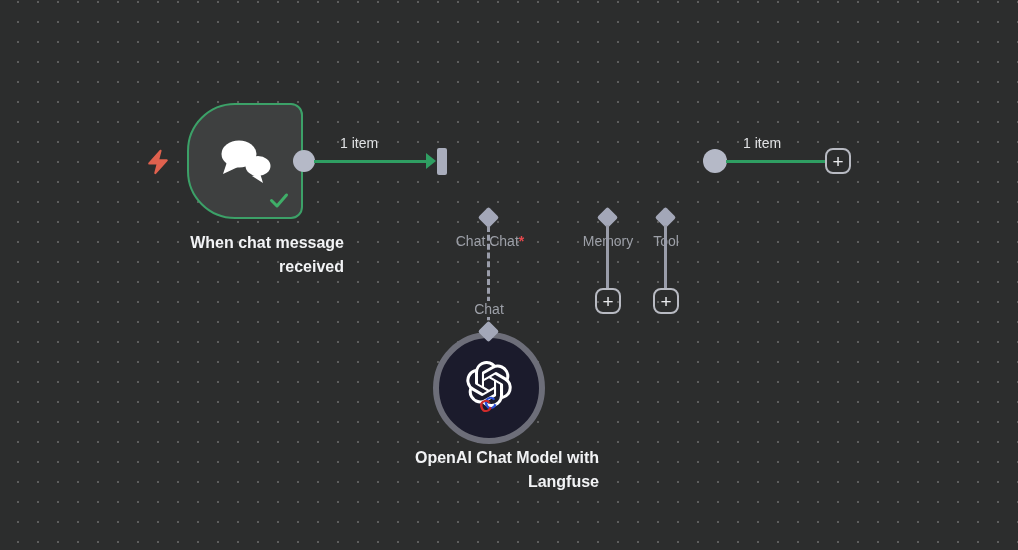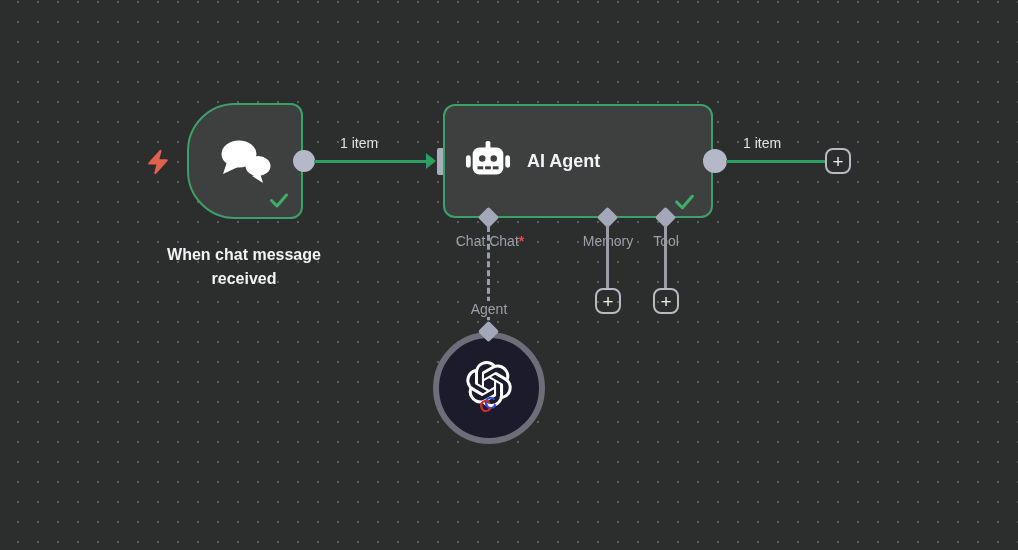--- a/index.html
+++ b/index.html
@@ -50,26 +50,25 @@
 
   .agent-title {
     color: #f2f3f5;
     font-size: 18px;
     font-weight: 600;
     margin-left: 16px;
   }
 
   .node-label {
     position: absolute;
-    text-align: center;
+    text-align: right;
     color: #f2f3f5;
     font-size: 16px;
     font-weight: 600;
     line-height: 24px;
-    margin-top: 12px;
   }
   .trigger-label { left: 144px; top: 231px; width: 200px; }
   .model-label   { left: 379px; top: 446px; width: 220px; }
 
   
   .bolt-icon { position: absolute; left: 144px; top: 147px; width: 28px; height: 30px; }
   .chat-icon { position: absolute; left: 27px; top: 33px; width: 58px; height: 48px; }
   .robot-icon { width: 46px; height: 46px; margin-left: 20px; }
   .check-trigger { position: absolute; right: 10px; bottom: 5px; width: 24px; height: 24px; }
   .check-agent   { position: absolute; right: 14px; bottom: 2px; width: 25px; height: 25px; }
@@ -217,60 +216,44 @@
     </svg>
   </div>
   <div class="node-label trigger-label">When chat message received</div>
 
   <div class="endpoint-circle ep-trigger-out"></div>
   <div class="conn-green conn-1"></div>
   <div class="arrowhead"></div>
   <div class="edge-label el-1">1 item</div>
   <div class="input-rect"></div>
 
-  <div class="node-agent">
-    <svg class="robot-icon" viewBox="0 0 48 48">
-      <rect x="21.5" y="3" width="5" height="9" rx="2" fill="#ffffff"></rect>
-      <rect x="8" y="10" width="32" height="28" rx="7" fill="#ffffff"></rect>
-      <rect x="1" y="18" width="5" height="13" rx="2.5" fill="#ffffff"></rect>
-      <rect x="42" y="18" width="5" height="13" rx="2.5" fill="#ffffff"></rect>
-      <circle cx="18" cy="21.5" r="3.4" fill="#3e4040"></circle>
-      <circle cx="30" cy="21.5" r="3.4" fill="#3e4040"></circle>
-      <rect x="13" y="29.5" width="6" height="3.2" fill="#3e4040"></rect>
-      <rect x="21" y="29.5" width="6" height="3.2" fill="#3e4040"></rect>
-      <rect x="29" y="29.5" width="6" height="3.2" fill="#3e4040"></rect>
-    </svg>
-    <div class="agent-title">AI Agent</div>
-    <svg class="check-agent" viewBox="0 0 24 24">
-      <path d="M4.5 12.5 L10 18 L19.5 7" stroke="#3fae68" stroke-width="3" fill="none" stroke-linecap="round" stroke-linejoin="round"></path>
-    </svg>
-  </div>
 
   <div class="endpoint-circle ep-agent-out"></div>
   <div class="conn-green conn-2"></div>
   <div class="edge-label el-2">1 item</div>
   <button class="plus-btn pb-next">+</button>
 
   <div class="diamond d-chatmodel"></div>
   <div class="diamond d-memory"></div>
   <div class="diamond d-tool"></div>
 
   <div class="sub-label sl-chatmodel"><span>Chat Chat</span><span class="req-mark">*</span></div>
   <div class="sub-label sl-memory">Memory</div>
   <div class="sub-label sl-tool">Tool</div>
 
   <div class="vline v-memory"></div>
   <div class="vline v-tool"></div>
   <button class="plus-btn pb-memory">+</button>
   <button class="plus-btn pb-tool">+</button>
 
   <div class="dashed-line"></div>
-  <div class="model-link-label">Agent</div>
+  <div class="model-link-label">Chat</div>
   <div class="diamond d-model-top"></div>
 
   <div class="node-model-circle">
     <svg class="openai-logo" viewBox="0 0 24 24">
       <path fill="#ffffff" d="M22.2819 9.8211a5.9847 5.9847 0 0 0-.5157-4.9108 6.0462 6.0462 0 0 0-6.5098-2.9A6.0651 6.0651 0 0 0 4.9807 4.1818a5.9847 5.9847 0 0 0-3.9977 2.9 6.0462 6.0462 0 0 0 .7427 7.0966 5.98 5.98 0 0 0 .511 4.9107 6.051 6.051 0 0 0 6.5146 2.9001A5.9847 5.9847 0 0 0 13.2599 24a6.0557 6.0557 0 0 0 5.7718-4.2058 5.9894 5.9894 0 0 0 3.9977-2.9001 6.0557 6.0557 0 0 0-.7475-7.073zM13.2599 22.4301a4.4755 4.4755 0 0 1-2.8764-1.0408l.1419-.0804 4.7783-2.7582a.7948.7948 0 0 0 .3927-.6813v-6.7369l2.02 1.1686a.071.071 0 0 1 .038.0615v5.5826a4.504 4.504 0 0 1-4.4945 4.4849zm-9.6607-4.1254a4.4708 4.4708 0 0 1-.5346-3.0137l.142.0852 4.783 2.7582a.7712.7712 0 0 0 .7806 0l5.8428-3.3685v2.3324a.0804.0804 0 0 1-.0332.0615L9.74 19.9502a4.4992 4.4992 0 0 1-6.1408-1.6464zM2.3408 7.8956a4.485 4.485 0 0 1 2.3655-1.9728V11.6a.7664.7664 0 0 0 .3879.6765l5.8144 3.3543-2.0201 1.1685a.0757.0757 0 0 1-.071 0l-4.8303-2.7865A4.504 4.504 0 0 1 2.3408 7.8956zm16.5963 3.8558L13.1038 8.364 15.1192 7.2a.0757.0757 0 0 1 .071 0l4.8303 2.7913a4.4944 4.4944 0 0 1-.6765 8.1042v-5.6772a.79.79 0 0 0-.407-.667zm2.0107-3.0231l-.142-.0852-4.7735-2.7818a.7759.7759 0 0 0-.7854 0L9.409 9.2297V6.8974a.0662.0662 0 0 1 .0284-.0615l4.8303-2.7866a4.4992 4.4992 0 0 1 6.6802 4.66zM8.3065 12.863l-2.02-1.1638a.0804.0804 0 0 1-.038-.0567V6.0742a4.4992 4.4992 0 0 1 7.3757-3.4537l-.142.0805L8.704 5.459a.7948.7948 0 0 0-.3927.6813zm1.0976-2.3654l2.602-1.4998 2.6069 1.4998v2.9994l-2.5974 1.4997-2.6067-1.4997z"></path>
     </svg>
     <div class="logo-badge"><span class="c-red">C</span><span class="c-blue">C</span></div>
   </div>
+  <div class="node-label model-label">OpenAI Chat Model with Langfuse</div>
 
 </div>
 
 </body></html>

